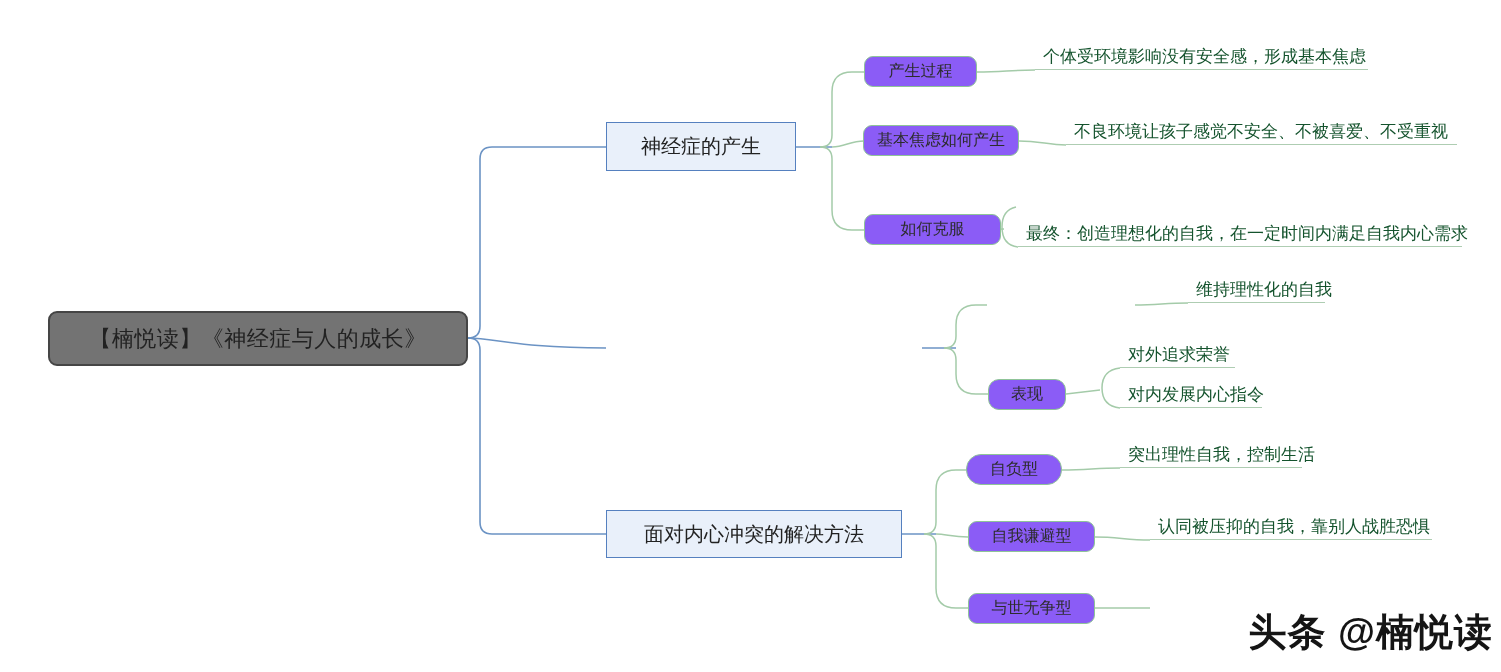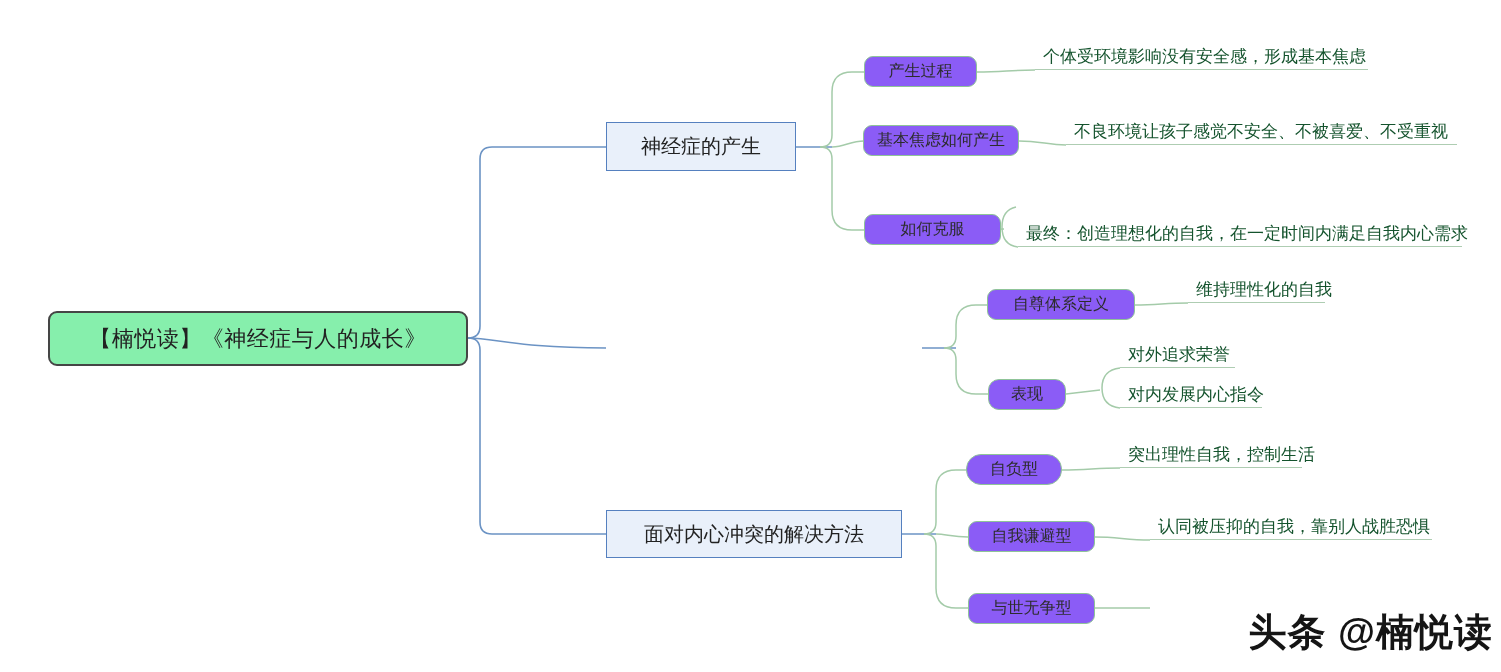--- a/index.html
+++ b/index.html
@@ -2,21 +2,21 @@
 <html><head>
 <meta charset="utf-8">
 <style>
   html,body{margin:0;padding:0;background:#ffffff;}
   body{width:1501px;height:672px;overflow:hidden;
        font-family:"Liberation Sans","DejaVu Sans",sans-serif;color:#2a2a2a;}
   .canvas{position:relative;width:1501px;height:672px;background:#ffffff;}
   svg.connectors{position:absolute;left:0;top:0;z-index:1;}
   .node{position:absolute;z-index:2;display:flex;align-items:center;justify-content:center;
         box-sizing:border-box;white-space:nowrap;cursor:default;}
-  .node.root{background:#86efac;border:2px solid #454545;border-radius:9px;
+  .node.root{background:#737373;border:2px solid #454545;border-radius:9px;
              font-size:22px;letter-spacing:.5px;color:#222;}
   .node.branch{background:#e9f0fa;border:1.5px solid #5580bf;border-radius:0;
                font-size:20px;color:#222;}
   .node.child{background:#8b5cf6;border:1.5px solid #8fc498;border-radius:9px;
               font-size:16px;color:#2c2c2c;}
   .leaf{position:absolute;z-index:2;height:24px;line-height:22px;box-sizing:border-box;
         border-bottom:1.5px solid #aecdb2;font-size:17px;color:#14532d;
         white-space:nowrap;padding-left:8px;overflow:visible;}
   .watermark{position:absolute;z-index:3;right:8px;bottom:14px;
              font-size:38px;font-weight:700;color:#151515;letter-spacing:1px;}
@@ -71,21 +71,20 @@
   <div class="node branch" style="left:606px;top:510px;width:296px;height:48px;">面对内心冲突的解决方法</div>
 
   <div class="node child" style="left:864px;top:56px;width:113px;height:31px;">产生过程</div>
   <div class="node child" style="left:863px;top:125px;width:156px;height:31px;">基本焦虑如何产生</div>
   <div class="node child" style="left:864px;top:214px;width:137px;height:31px;">如何克服</div>
 
   <div class="leaf" style="left:1035px;top:46px;width:333px;">个体受环境影响没有安全感，形成基本焦虑</div>
   <div class="leaf" style="left:1066px;top:121px;width:391px;">不良环境让孩子感觉不安全、不被喜爱、不受重视</div>
   <div class="leaf" style="left:1018px;top:223px;width:444px;">最终：创造理想化的自我，在一定时间内满足自我内心需求</div>
 
-  <div class="node child" style="left:987px;top:289px;width:148px;height:31px;">自尊体系定义</div>
   <div class="node child" style="left:988px;top:379px;width:78px;height:31px;border-radius:11px;">表现</div>
 
   <div class="leaf" style="left:1188px;top:279px;width:137px;">维持理性化的自我</div>
   <div class="leaf" style="left:1120px;top:344px;width:115px;">对外追求荣誉</div>
   <div class="leaf" style="left:1120px;top:384px;width:142px;">对内发展内心指令</div>
 
   <div class="node child" style="left:966px;top:454px;width:96px;height:31px;border-radius:15px;">自负型</div>
   <div class="node child" style="left:968px;top:521px;width:127px;height:31px;">自我谦避型</div>
   <div class="node child" style="left:968px;top:593px;width:127px;height:31px;">与世无争型</div>
 

